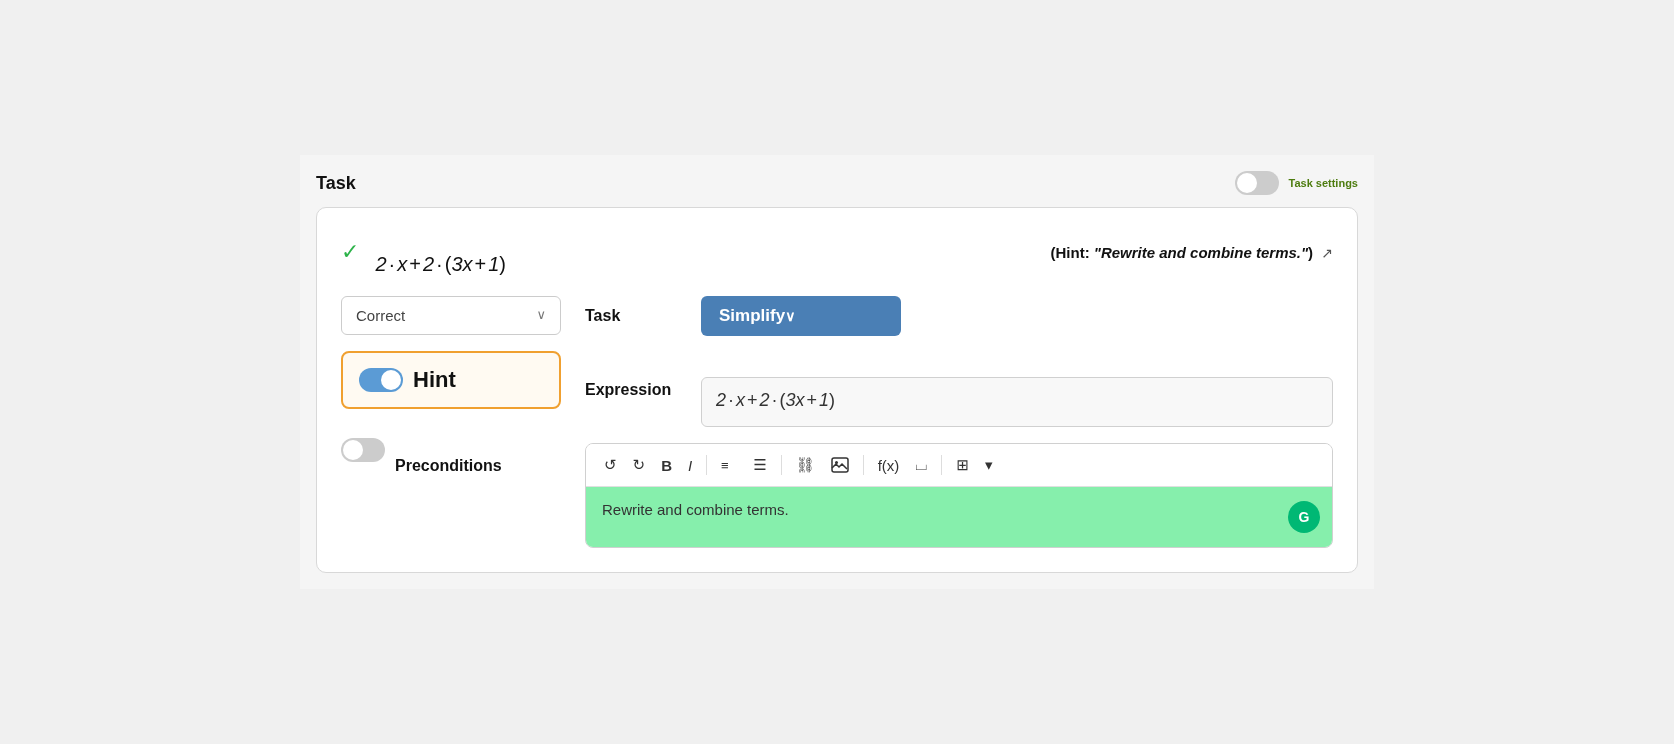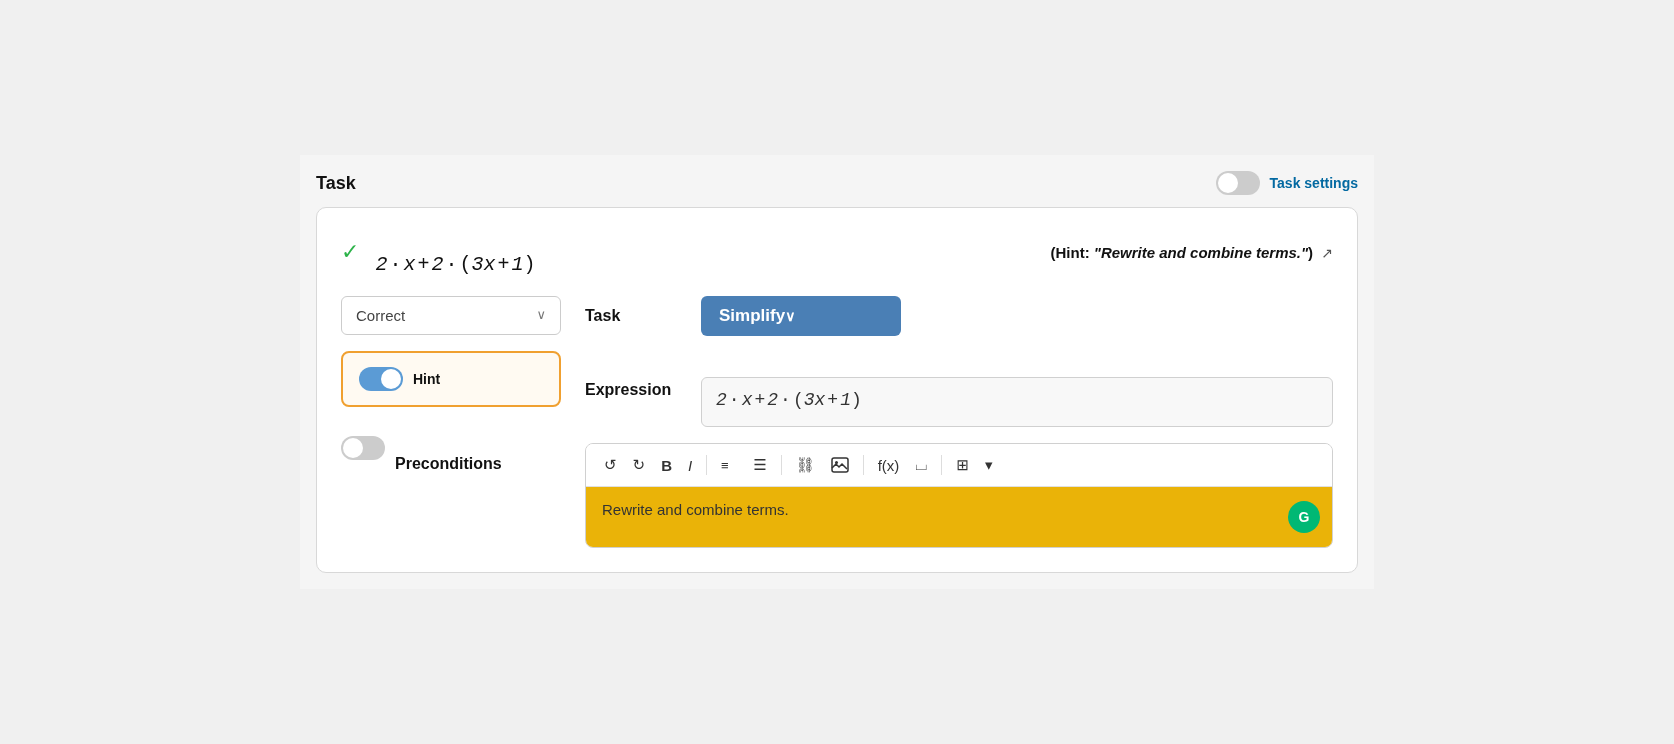--- a/index.html
+++ b/index.html
@@ -27,23 +27,23 @@
       font-size: 18px;
       font-weight: 700;
       color: #111;
     }
     .task-settings-area {
       display: flex;
       align-items: center;
       gap: 10px;
     }
     .task-settings-label {
-      font-size: 14px;
+      font-size: 11px;
       font-weight: 600;
-      color: #0369a1;
+      color: #4d7c0f;
     }
     
     .toggle-switch {
       width: 44px;
       height: 24px;
       border-radius: 12px;
       background: #ccc;
       position: relative;
       cursor: pointer;
       flex-shrink: 0;
@@ -146,21 +146,21 @@
     .hint-toggle-row {
       display: flex;
       align-items: center;
       gap: 10px;
       border: 2.5px solid #f0a030;
       border-radius: 8px;
       padding: 14px 16px;
       background: #fffaf2;
     }
     .hint-toggle-label {
-      font-size: 14px;
+      font-size: 22px;
       font-weight: 700;
       color: #111;
     }
 
     
     .preconditions-row {
       display: flex;
       align-items: center;
       gap: 10px;
     }
@@ -257,21 +257,21 @@
       background: #ddd;
       margin: 0 4px;
     }
     .toolbar-btn.bold { font-weight: 900; }
     .toolbar-btn.italic { font-style: italic; }
     .toolbar-fx { font-size: 15px; }
     .editor-content {
       padding: 14px 16px;
       font-size: 15px;
       color: #333;
-      background: #eab308;
+      background: #86efac;
       min-height: 60px;
       position: relative;
     }
     .grammarly-btn {
       position: absolute;
       right: 12px;
       top: 50%;
       transform: translateY(-50%);
       width: 32px;
       height: 32px;
@@ -281,21 +281,21 @@
       align-items: center;
       justify-content: center;
       color: white;
       font-size: 14px;
       font-weight: 700;
       cursor: pointer;
     }
 
     
     .math {
-      font-family: Liberation Mono, monospace;
+      font-family: Liberation Sans, sans-serif;
       font-style: italic;
       margin-top: 25px;
     }
     .math .cdot::before { content: '·'; font-style: normal; margin: 0 2px; }
     .math .plus::before { content: '+'; font-style: normal; margin: 0 2px; }
     .math .lparen::before { content: '('; font-style: normal; }
     .math .rparen::before { content: ')'; font-style: normal; }
   </style>
 </head>
 <body>

